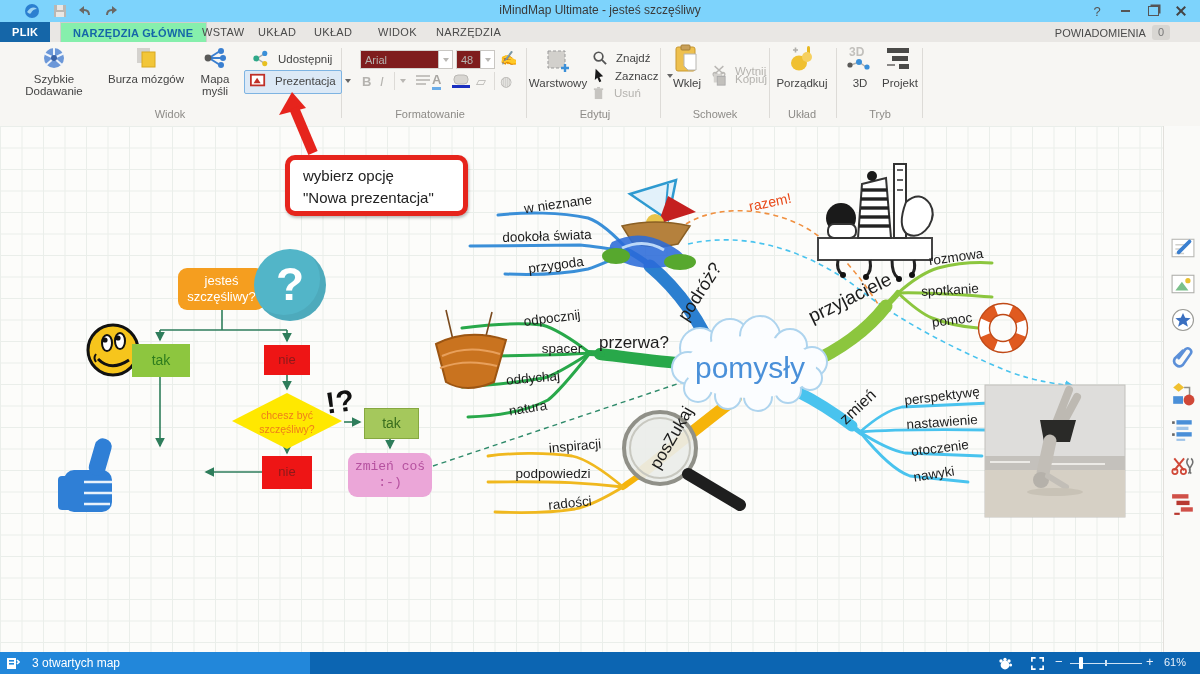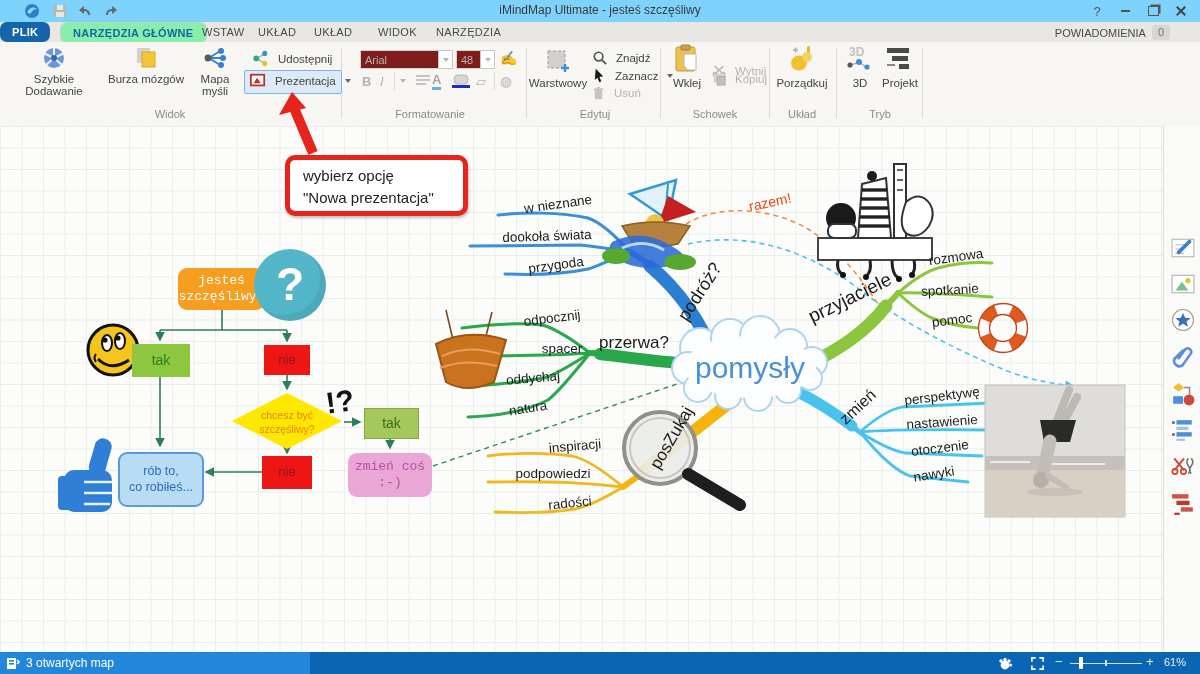--- a/index.html
+++ b/index.html
@@ -11,21 +11,21 @@
   .tb-ic{position:absolute;top:3px;width:16px;height:16px;}
   .tb-title{position:absolute;top:3px;left:0;width:100%;text-align:center;font-size:12px;color:#3a3a3a;}
   .winbtn{position:absolute;top:2px;width:22px;height:18px;display:flex;align-items:center;justify-content:center;color:#555;font-size:13px;cursor:default;}
   .min-glyph{width:9px;height:2px;background:#555;}
   .rst-glyph{width:9px;height:8px;border:1.5px solid #555;box-shadow:2px -2px 0 -0.5px #555;}
   .cls-glyph{position:relative;width:10px;height:10px;}
   .cls-glyph:before,.cls-glyph:after{content:"";position:absolute;left:4px;top:-1px;width:2px;height:12px;background:#444;}
   .cls-glyph:before{transform:rotate(45deg);}.cls-glyph:after{transform:rotate(-45deg);}
   
   .tabrow{position:absolute;left:0;top:22px;width:1200px;height:20px;background:#e9e7e4;}
-  .tab{position:absolute;top:0;height:20px;display:flex;align-items:center;padding:0 12px;font-size:11px;color:#4a4a4a;letter-spacing:.3px;border-radius:7px;}
+  .tab{position:absolute;top:0;height:20px;display:flex;align-items:center;padding:0 12px;font-size:11px;color:#4a4a4a;letter-spacing:.3px;}
   .tab-file{background:#1566a8;color:#fff;font-weight:bold;}
   .tab-active{background:#86efac;color:#1566a8;font-weight:bold;border:1px solid #d0cecb;border-bottom:none;}
   .notif{position:absolute;right:30px;top:3px;font-size:11px;color:#4a4a4a;display:flex;align-items:center;gap:6px;}
   .notif-badge{background:#d8d6d2;color:#777;border-radius:3px;padding:0 6px;font-size:11px;line-height:15px;}
   
   .ribbon{position:absolute;left:0;top:42px;width:1200px;height:84px;background:#f7f6f3;border-bottom:1px solid #c9c7c3;}
   .rsep{position:absolute;top:6px;width:1px;height:70px;background:#ddDBD7;}
   .rgrouplabel{position:absolute;top:66px;font-size:11px;color:#8d8b87;text-align:center;}
   .rbig{position:absolute;top:4px;display:flex;flex-direction:column;align-items:center;gap:3px;font-size:11.5px;color:#444;text-align:center;}
   .rsmall{position:absolute;display:flex;align-items:center;gap:9px;font-size:11.5px;color:#444;white-space:nowrap;}
@@ -44,21 +44,21 @@
     background-size:21.5px 21.5px;overflow:hidden;}
   .lbl{position:absolute;white-space:nowrap;font-size:13.5px;color:#1c1c1c;transform:translate(-50%,-50%);}
   .fbox{position:absolute;display:flex;flex-direction:column;align-items:center;justify-content:center;text-align:center;font-size:13px;line-height:1.25;}
   .callout{position:absolute;left:285px;top:29px;width:160px;height:46px;background:#fff;border:5px solid #e6241c;border-radius:10px;
     padding:5px 0 0 13px;font-size:15px;color:#222;line-height:1.45;box-shadow:1px 2px 3px rgba(0,0,0,.25);}
   
   .sidepanel{position:absolute;left:1163px;top:126px;width:37px;height:526px;background:#fafaf8;border-left:1px solid #e2e0dc;}
   .sideic{position:absolute;left:7px;width:24px;height:24px;}
   
   .statusbar{position:absolute;left:0;top:652px;width:1200px;height:22px;background:#0c65b2;color:#fff;font-size:12px;}
-  .status-seg{position:absolute;left:0;top:0;width:310px;height:22px;background:#2287da;display:flex;align-items:center;gap:6px;padding-left:6px;box-sizing:border-box;}
+  .status-seg{position:absolute;left:0;top:0;width:310px;height:22px;background:#2287da;display:flex;align-items:center;gap:12px;padding-left:6px;box-sizing:border-box;}
   .zoomlbl{position:absolute;top:4px;font-size:11px;color:#eaf2fb;}
   svg{display:block;}
 </style>
 </head>
 <body>
 
 <div class="screen">
 
   <div class="titlebar">
     <svg class="tb-ic" style="left:24px" viewBox="0 0 16 16">
@@ -486,21 +486,21 @@
     <div class="lbl" style="left:575px;top:320px;transform:translate(-50%,-50%) rotate(-5deg);">inspiracji</div>
     <div class="lbl" style="left:553px;top:347px;">podpowiedzi</div>
     <div class="lbl" style="left:570px;top:377px;transform:translate(-50%,-50%) rotate(-6deg);">radości</div>
 
     <div class="lbl" style="left:858px;top:281px;font-size:16px;transform:translate(-50%,-50%) rotate(-43deg);">zmień</div>
     <div class="lbl" style="left:942px;top:270px;transform:translate(-50%,-50%) rotate(-7deg);">perspektywę</div>
     <div class="lbl" style="left:942px;top:296px;transform:translate(-50%,-50%) rotate(-4deg);">nastawienie</div>
     <div class="lbl" style="left:940px;top:322px;transform:translate(-50%,-50%) rotate(-7deg);">otoczenie</div>
     <div class="lbl" style="left:934px;top:348px;transform:translate(-50%,-50%) rotate(-9deg);">nawyki</div>
 
-    <div class="fbox" style="left:178px;top:142px;width:87px;height:42px;background:#f59e1f;border-radius:9px;color:#fff;font-size:13px;font-family:Liberation Mono, monospace;">
+    <div class="fbox" style="left:178px;top:142px;width:87px;height:42px;background:#f59e1f;border-radius:9px;color:#fff;font-size:13px;">
       <span>jesteś</span>
         <span>szczęśliwy?</span>
     </div>
     <div class="fbox" style="left:254px;top:123px;width:72px;height:72px;background:#52b5c8;border-radius:50%;color:#fff;font-size:46px;font-weight:bold;box-shadow:inset -6px -6px 0 rgba(0,0,0,0.06);">
       <span>?</span>
     </div>
     <div class="fbox" style="left:132px;top:218px;width:58px;height:33px;background:#8dc63f;color:#2e7d1e;font-size:14px;">
       <span>tak</span>
     </div>
     <div class="fbox" style="left:264px;top:219px;width:46px;height:30px;background:#ee1515;color:#8b1a1a;font-size:13px;">
@@ -512,24 +512,20 @@
     </div>
     <div class="lbl" style="left:340px;top:276px;font-size:30px;font-weight:bold;color:#111;transform:translate(-50%,-50%) rotate(-8deg);">!?</div>
     <div class="fbox" style="left:364px;top:282px;width:53px;height:29px;background:#a5c85c;border:1px solid #86a840;color:#3a6e1e;font-size:14px;">
       <span>tak</span>
     </div>
     <div class="fbox" style="left:262px;top:330px;width:50px;height:33px;background:#ee1515;color:#8b1a1a;font-size:13px;">
       <span>nie</span>
     </div>
     <div class="fbox" style="left:348px;top:327px;width:84px;height:44px;background:#eba6d8;border-radius:9px;color:#b5519f;font-size:13px;font-family:Liberation Mono, monospace;">
       <span>zmień coś :-)</span>
-    </div>
-    <div class="fbox" style="left:118px;top:326px;width:82px;height:51px;background:#b8dcf4;border:2px solid #5b9bd5;border-radius:9px;color:#2a6db5;font-size:12.5px;">
-      <span>rób to,</span>
-        <span>co robiłeś...</span>
     </div>
 
     <div class="callout">
       <div>wybierz opcję</div>
       <div>"Nowa prezentacja"</div>
     </div>
   </div>
 
   <div class="sidepanel">
     <svg class="sideic" style="top:110px" viewBox="0 0 22 22">

